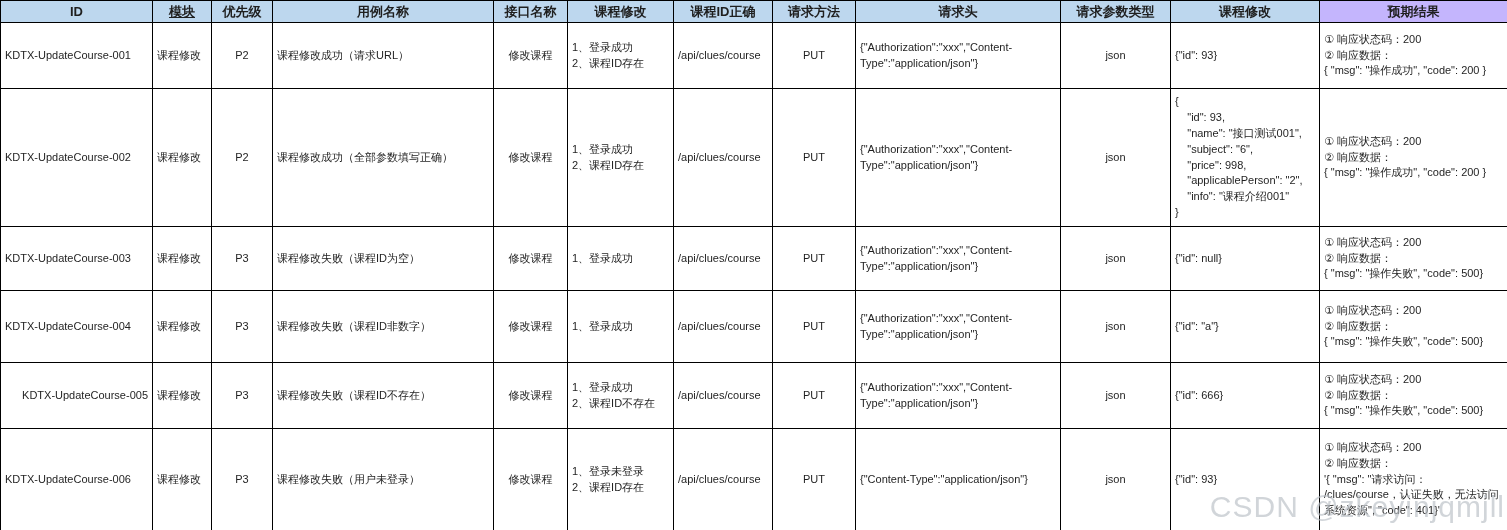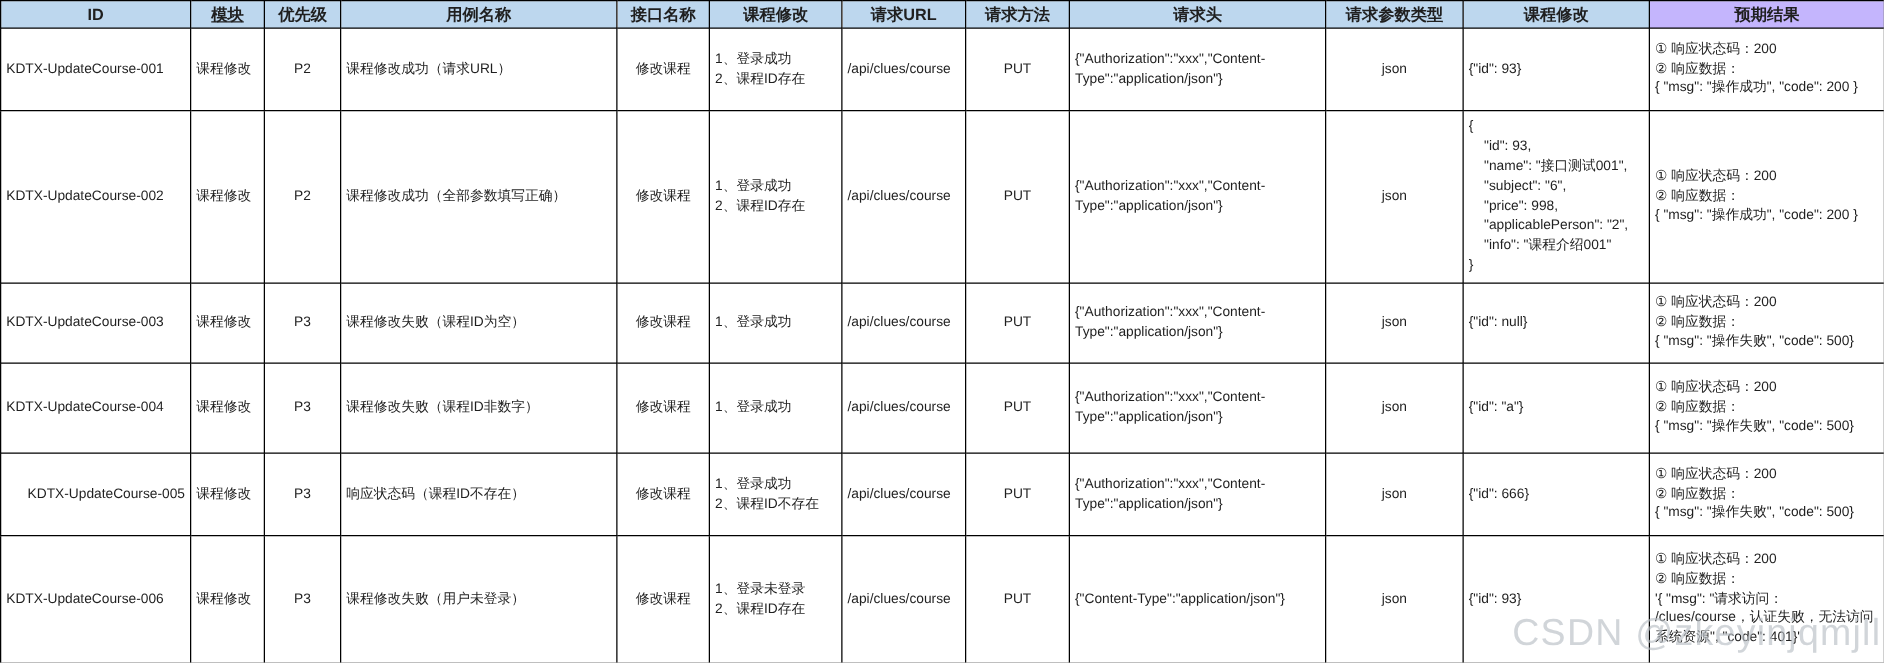--- a/index.html
+++ b/index.html
@@ -77,21 +77,21 @@
         <col style="width: 188px;">
       </colgroup>
     <thead>
         <tr style="height: 22px;">
           <th style="background: rgb(189, 215, 238);">ID</th>
           <th style="background: rgb(189, 215, 238); text-decoration: underline;">模块</th>
           <th style="background: rgb(189, 215, 238);">优先级</th>
           <th style="background: rgb(189, 215, 238);">用例名称</th>
           <th style="background: rgb(189, 215, 238);">接口名称</th>
           <th style="background: rgb(189, 215, 238);">课程修改</th>
-          <th style="background: rgb(189, 215, 238);">请求URL</th>
+          <th style="background: rgb(189, 215, 238);">课程ID正确</th>
           <th style="background: rgb(189, 215, 238);">请求方法</th>
           <th style="background: rgb(189, 215, 238);">请求头</th>
           <th style="background: rgb(189, 215, 238);">请求参数类型</th>
           <th style="background: rgb(189, 215, 238);">课程修改</th>
           <th style="background: #c4b5fd;">预期结果</th>
         </tr>
       </thead>
     <tbody>
         <tr style="height: 66px;">
           <td style="text-align: left;">KDTX-UpdateCourse-001</td>
@@ -163,21 +163,21 @@
           <td style="text-align: center;">json</td>
           <td style="text-align: left;">{"id": "a"}</td>
           <td style="text-align: left;">① 响应状态码：200
 ② 响应数据：
 { "msg": "操作失败", "code": 500}</td>
         </tr>
         <tr style="height: 66px;">
           <td style="text-align: right;">KDTX-UpdateCourse-005</td>
           <td style="text-align: left;">课程修改</td>
           <td style="text-align: center;">P3</td>
-          <td style="text-align: left;">响应状态码（课程ID不存在）</td>
+          <td style="text-align: left;">课程修改失败（课程ID不存在）</td>
           <td style="text-align: center;">修改课程</td>
           <td style="text-align: left;">1、登录成功
 2、课程ID不存在</td>
           <td style="text-align: left;">/api/clues/course</td>
           <td style="text-align: center;">PUT</td>
           <td style="text-align: left;">{"Authorization":"xxx","Content-Type":"application/json"}</td>
           <td style="text-align: center;">json</td>
           <td style="text-align: left;">{"id": 666}</td>
           <td style="text-align: left;">① 响应状态码：200
 ② 响应数据：

